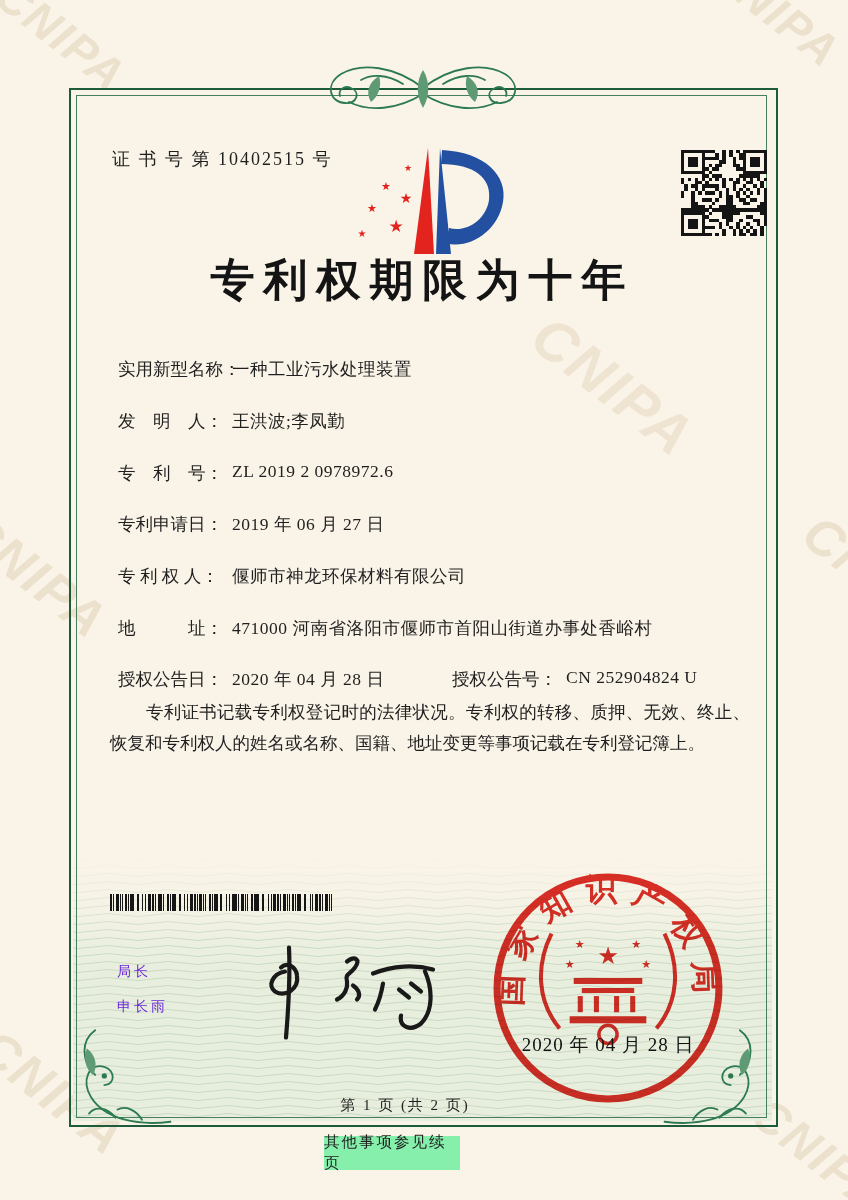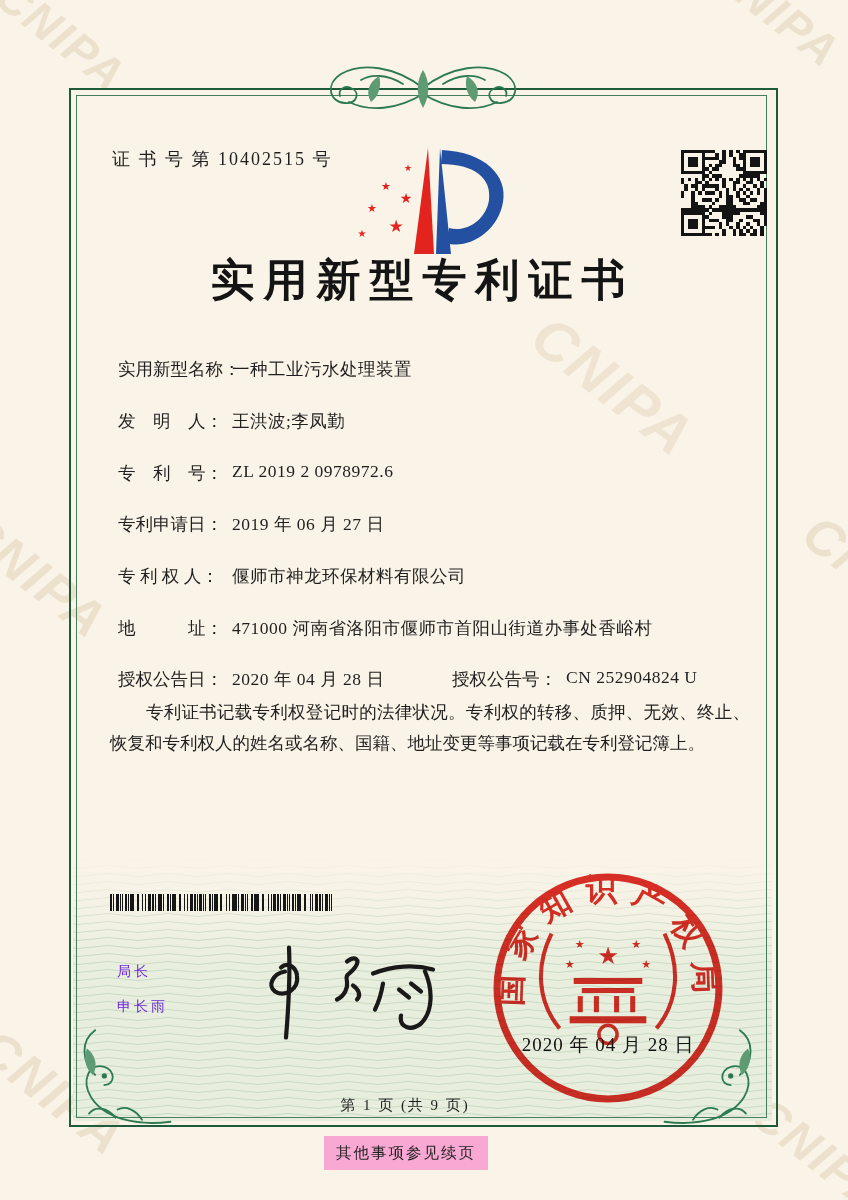--- a/index.html
+++ b/index.html
@@ -47,21 +47,21 @@
   .signer .name{margin-top:17px;}
   .signature{position:absolute;left:255px;top:938px;width:200px;height:108px;z-index:5;}
 
   .seal{position:absolute;left:489px;top:869px;width:238px;height:238px;z-index:5;
         mix-blend-mode:multiply;opacity:.95;}
   .seal-date{position:absolute;left:489px;top:1032px;width:238px;text-align:center;
         font-size:19px;color:#131313;z-index:6;letter-spacing:1px;}
 
   .page-num{position:absolute;left:50px;top:1096px;width:710px;text-align:center;
         font-size:15px;letter-spacing:2px;z-index:4;}
-  .cont-box{position:absolute;left:324px;top:1136px;width:164px;height:34px;background:#f9a8d4;
+  .cont-box{position:absolute;left:324px;top:1136px;width:136px;height:34px;background:#86efac;
         display:flex;align-items:center;justify-content:center;font-size:15.5px;
         letter-spacing:2px;z-index:4;}
 </style>
 </head>
 <body>
 
 <div class="page">
 
   <div class="wm" style="left:-14px;top:8px;font-size:46px;">CNIPA</div>
   <div class="wm" style="left:700px;top:-16px;font-size:46px;">CNIPA</div>
@@ -491,21 +491,21 @@
           <rect x="51.60" y="82.56" width="3.49" height="3.49"></rect>
           <rect x="58.48" y="82.56" width="3.49" height="3.49"></rect>
           <rect x="61.92" y="82.56" width="3.49" height="3.49"></rect>
           <rect x="68.80" y="82.56" width="3.49" height="3.49"></rect>
           <rect x="72.24" y="82.56" width="3.49" height="3.49"></rect>
           <rect x="79.12" y="82.56" width="3.49" height="3.49"></rect>
         </g>
       </svg>
   </div>
 
-  <div class="title">实用新型专利证书</div>
+  <div class="title">专利权期限为十年</div>
 
   <div class="row" style="top:409px;">
     <span class="label">发　明　人：</span>
     <span class="value">王洪波;李凤勤</span>
   </div>
   <div class="row" style="top:357px;">
     <span class="label">实用新型名称：</span>
     <span class="value">一种工业污水处理装置</span>
   </div>
   <div class="row" style="top:461px;">
@@ -649,16 +649,16 @@
       <rect x="124" y="126" width="5" height="16"></rect>
       <rect x="140" y="126" width="5" height="16"></rect>
       <rect x="80" y="146" width="76" height="7"></rect>
       <circle cx="118" cy="164" r="9" fill="none" stroke="#dc241c" stroke-width="3.5"></circle>
       <path d="M62 64 C46 96 48 132 70 158" fill="none" stroke="#dc241c" stroke-width="4"></path>
       <path d="M174 64 C190 96 188 132 166 158" fill="none" stroke="#dc241c" stroke-width="4"></path>
     </g>
   </svg>
   <div class="seal-date">2020 年 04 月 28 日</div>
 
-  <div class="page-num">第 1 页 (共 9 页)</div>
+  <div class="page-num">第 1 页 (共 2 页)</div>
   <div class="cont-box">其他事项参见续页</div>
 
 </div>
 
 </body></html>

